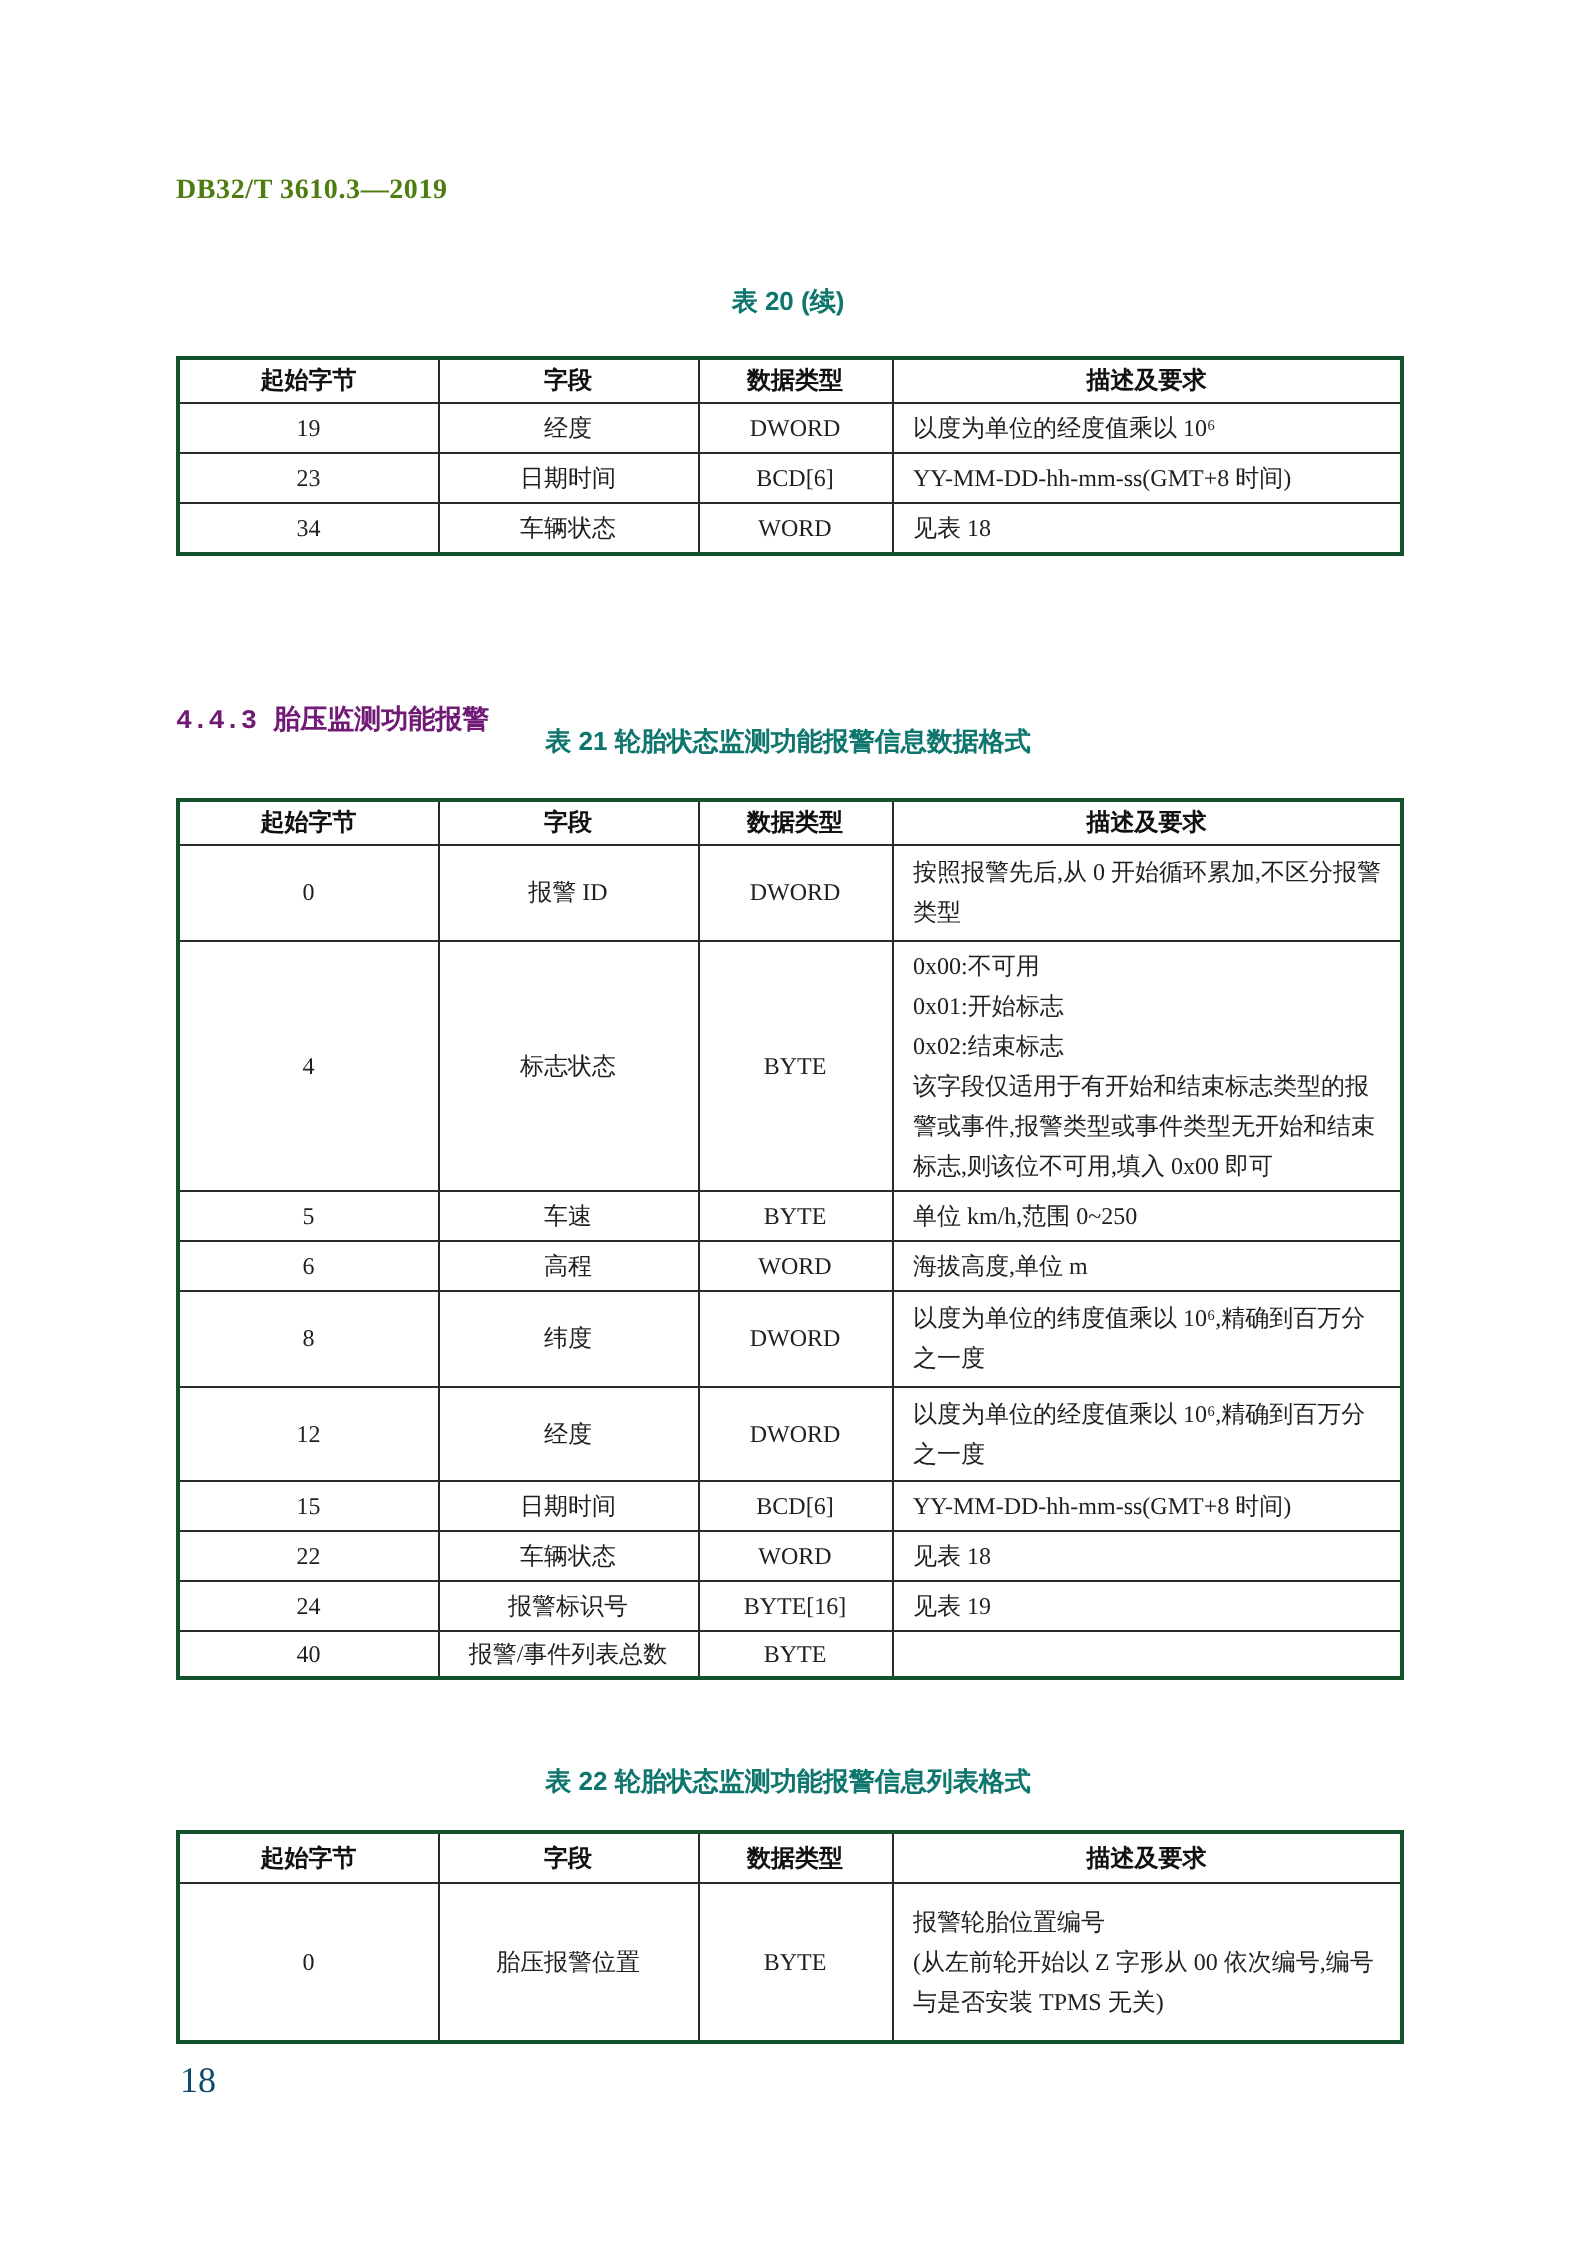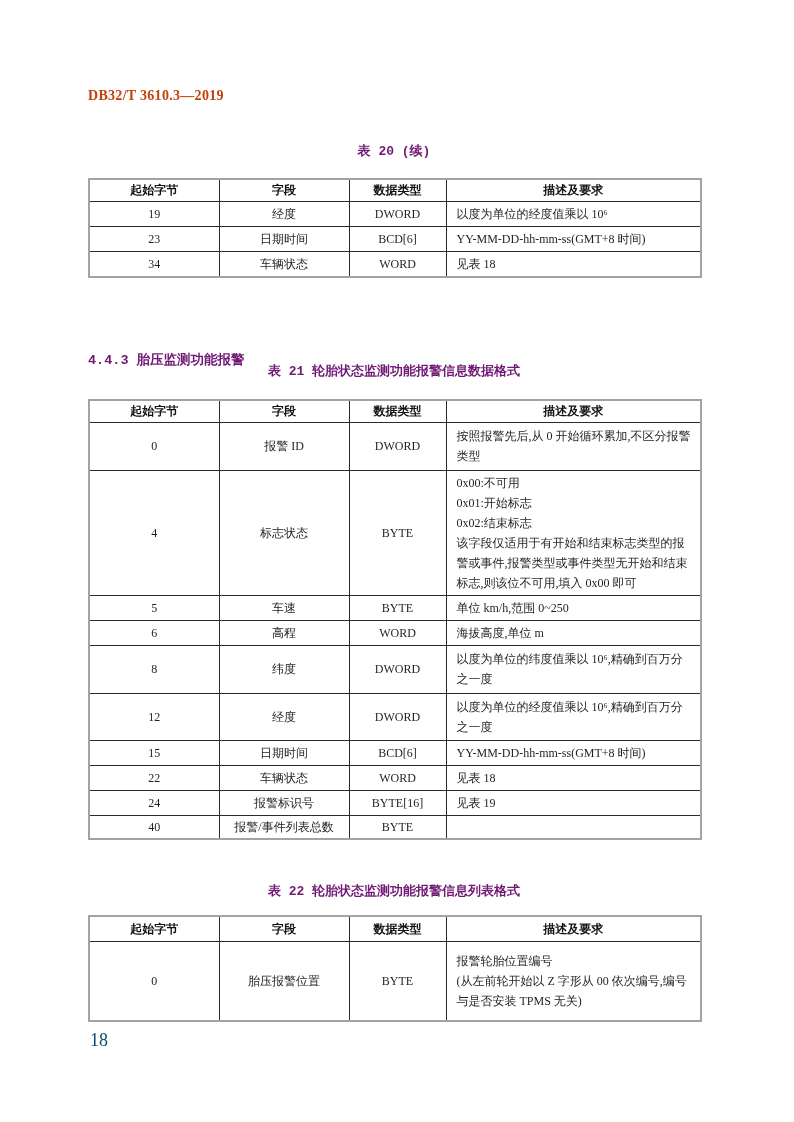--- a/index.html
+++ b/index.html
@@ -15,31 +15,31 @@
     overflow: hidden;
   }
   .doc-header {
     position: absolute;
     left: 88px;
     top: 88px;
     font-family: "Liberation Serif", "DejaVu Serif", serif;
     font-weight: bold;
     font-size: 14px;
     letter-spacing: 0.3px;
-    color: #c2410c;
+    color: #4d7c0f;
   }
   .caption {
     position: absolute;
     left: 88px;
     width: 612px;
     text-align: center;
-    font-family: Liberation Mono, monospace;
+    font-family: Liberation Sans, sans-serif;
     font-weight: bold;
     font-size: 13px;
-    color: #701a75;
+    color: #0f766e;
   }
   .caption20 { top: 142px; }
   .caption21 { top: 362px; }
   .caption22 { top: 882px; }
   .section-heading {
     position: absolute;
     left: 88px;
     top: 323px;
     font-family: Liberation Mono, monospace;
     font-weight: bold;
@@ -53,21 +53,21 @@
     top: 1030px;
     font-size: 18px;
     color: #0c4a6e;
   }
   table.std {
     position: absolute;
     left: 88px;
     width: 612px;
     border-collapse: collapse;
     table-layout: fixed;
-    border: 2px solid #a3a3a3;
+    border: 2px solid #14532d;
   }
   .t20 { top: 178px; }
   .t21 { top: 399px; }
   .t22 { top: 915px; }
   table.std th, table.std td {
     border: 1px solid #2a2a2a;
     font-size: 12px;
     line-height: 20px;
     vertical-align: middle;
     overflow: hidden;

